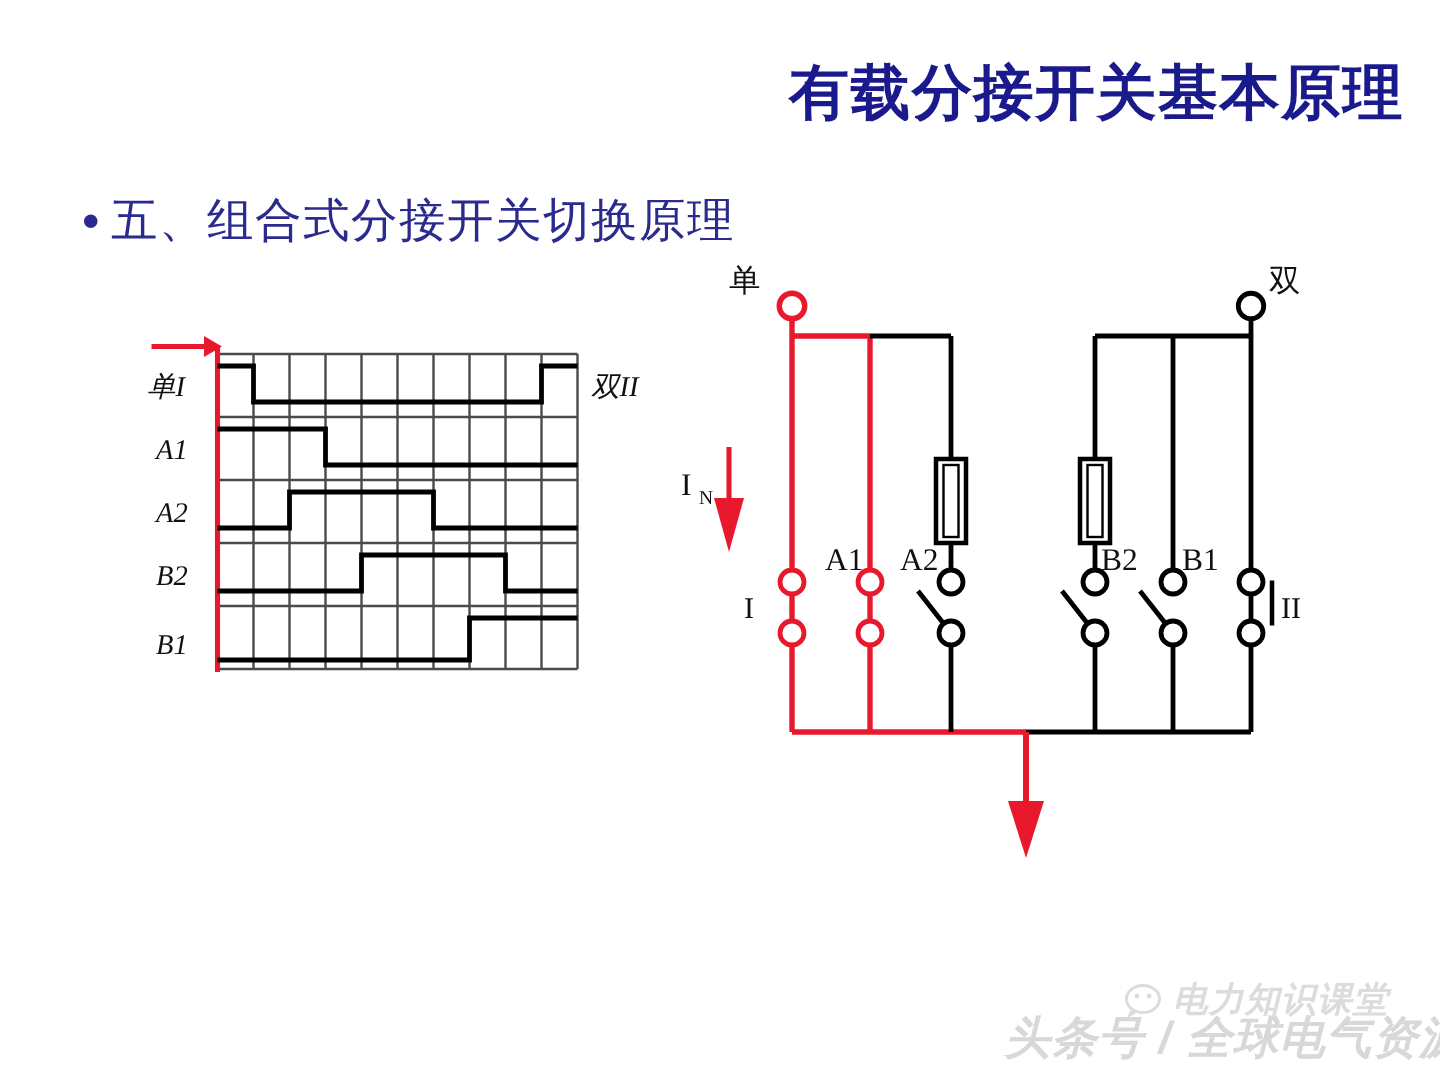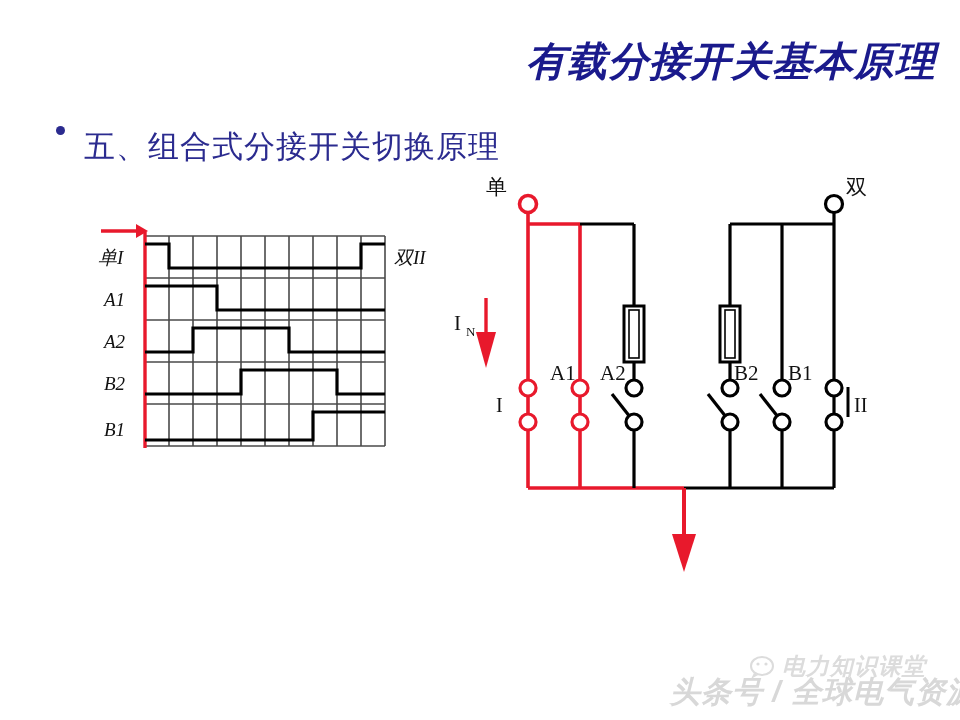--- a/index.html
+++ b/index.html
@@ -19,30 +19,30 @@
   #slide-title {
     position: absolute;
     right: 24px;
     top: 34px;
     font-family: "Liberation Serif", "DejaVu Serif", serif;
     font-size: 40px;
     font-weight: bold;
     color: #1a1a8c;
     letter-spacing: 1px;
     white-space: nowrap;
-    font-style: italic;
   }
 
   
   #subtitle-row {
     position: absolute;
     left: 56px;
     top: 126px;
     display: flex;
-    gap: 19px;
+    align-items: center;
+    gap: 9px;
   }
   #subtitle-bullet {
     width: 9px;
     height: 9px;
     border-radius: 50%;
     background: #2b2b8f;
     flex: none;
   }
   #subtitle-text {
     font-family: "Liberation Serif", "DejaVu Serif", serif;

